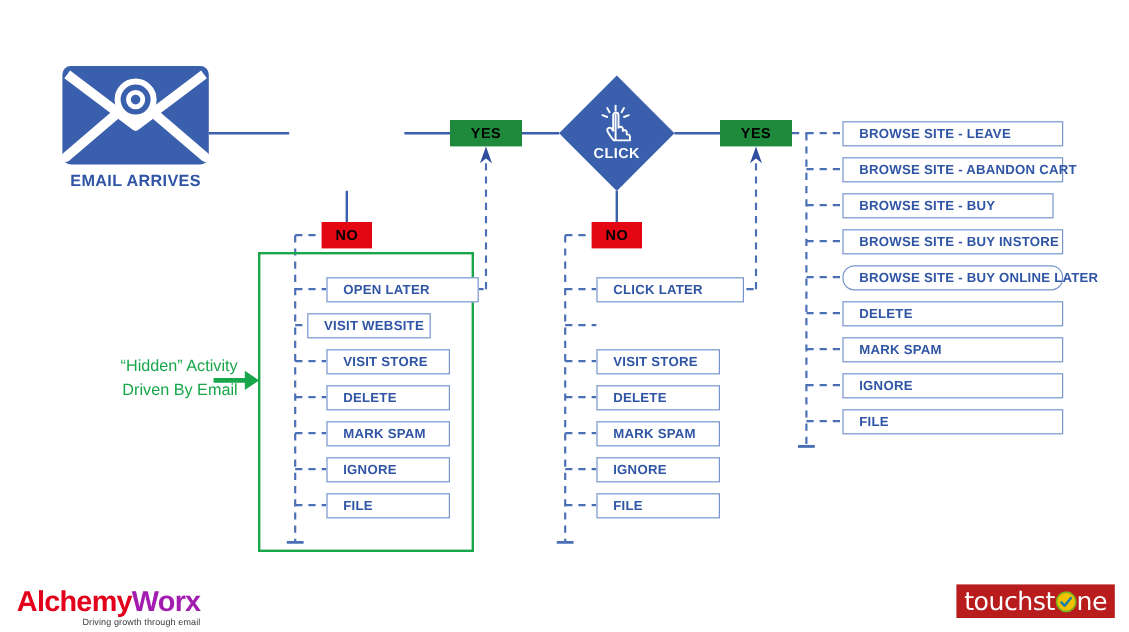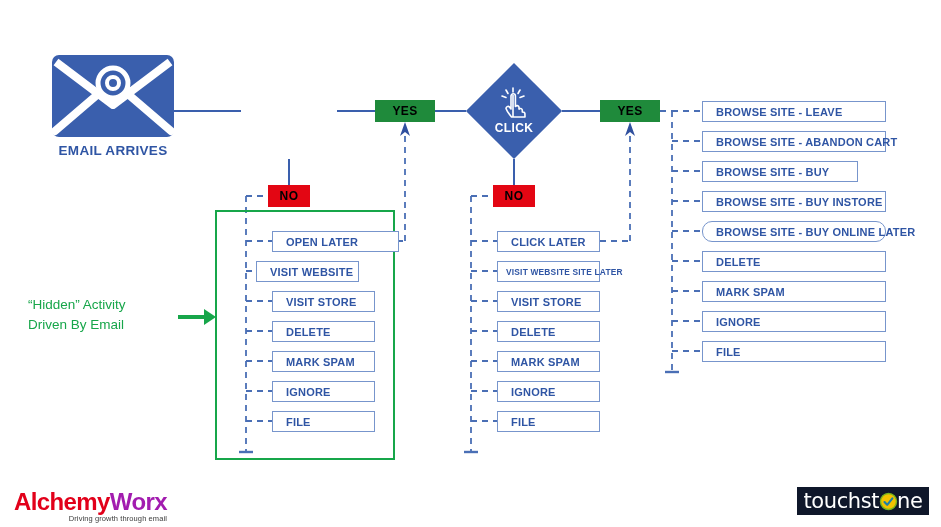--- a/index.html
+++ b/index.html
@@ -92,39 +92,39 @@
   
   #hidden-activity-box {
     box-sizing: border-box;
     border: 2.6px solid #17a64a;
     background: transparent;
   }
   #hidden-activity-label {
     color: #17a64a;
     font-size: 13.5px;
     line-height: 20px;
-    text-align: left;
+    text-align: right;
     width: 170px;
   }
 
   
   #alchemyworx-logo { left: 14px; top: 488px; }
   .logo-alchemy { color: #e2001a; font-weight: bold; font-size: 24px; letter-spacing: -0.6px; }
   .logo-worx { color: #a21caf; font-weight: bold; font-size: 24px; letter-spacing: -0.6px; }
   .logo-tagline {
     color: #3b3b3b;
     font-size: 7.5px;
     text-align: right;
     margin-top: -2px;
     letter-spacing: 0.1px;
   }
   #touchstone-logo {
     left: 797px; top: 487px;
     width: 132px; height: 28px;
-    background: #0f172a;
+    background: #b91c1c;
     display: flex;
     align-items: center;
     justify-content: center;
   }
   .logo-touchstone-text {
     color: #ffffff;
     font-size: 21px;
     letter-spacing: -0.4px;
     font-family: "DejaVu Sans", sans-serif;
     display: flex;
@@ -281,31 +281,30 @@
   </div>
 
   <div class="abs action-box" style="left:272px; top:231px; width:127px;">OPEN LATER</div>
   <div class="abs action-box" style="left:256px; top:261px; width:103px;">VISIT WEBSITE</div>
   <div class="abs action-box" style="left:272px; top:291px; width:103px;">VISIT STORE</div>
   <div class="abs action-box" style="left:272px; top:321px; width:103px;">DELETE</div>
   <div class="abs action-box" style="left:272px; top:351px; width:103px;">MARK SPAM</div>
   <div class="abs action-box" style="left:272px; top:381px; width:103px;">IGNORE</div>
   <div class="abs action-box" style="left:272px; top:411px; width:103px;">FILE</div>
 
-  <div class="abs action-box" style="left:497px; top:231px; width:103px;text-align:center;">CLICK LATER</div>
-  <div class="abs action-box small" style="left:497px; top:261px; width:103px;">VISIT WEBSITE SITE LATER</div>
+  <div class="abs action-box" style="left:497px; top:231px; width:123px;text-align:center;">CLICK LATER</div>
   <div class="abs action-box" style="left:497px; top:291px; width:103px;">VISIT STORE</div>
   <div class="abs action-box" style="left:497px; top:321px; width:103px;">DELETE</div>
   <div class="abs action-box" style="left:497px; top:351px; width:103px;">MARK SPAM</div>
   <div class="abs action-box" style="left:497px; top:381px; width:103px;">IGNORE</div>
   <div class="abs action-box" style="left:497px; top:411px; width:103px;">FILE</div>
 
   <div class="abs action-box" style="left:702px; top:101px; width:184px;">BROWSE SITE - LEAVE</div>
   <div class="abs action-box" style="left:702px; top:131px; width:184px;">BROWSE SITE - ABANDON CART</div>
-  <div class="abs action-box" style="left:702px; top:161px; width:156px;">BROWSE SITE - BUY</div>
+  <div class="abs action-box" style="left:702px; top:161px; width:176px;">BROWSE SITE - BUY</div>
   <div class="abs action-box" style="left:702px; top:191px; width:184px;">BROWSE SITE - BUY INSTORE</div>
   <div class="abs action-box" style="left:702px; top:221px; width:184px;border-radius:10px;">BROWSE SITE - BUY ONLINE LATER</div>
   <div class="abs action-box" style="left:702px; top:251px; width:184px;">DELETE</div>
   <div class="abs action-box" style="left:702px; top:281px; width:184px;">MARK SPAM</div>
   <div class="abs action-box" style="left:702px; top:311px; width:184px;">IGNORE</div>
   <div class="abs action-box" style="left:702px; top:341px; width:184px;">FILE</div>
 
   <div class="abs" id="alchemyworx-logo">
     <div style="display:flex; align-items:baseline;">
       <span class="logo-alchemy">Alchemy</span>

